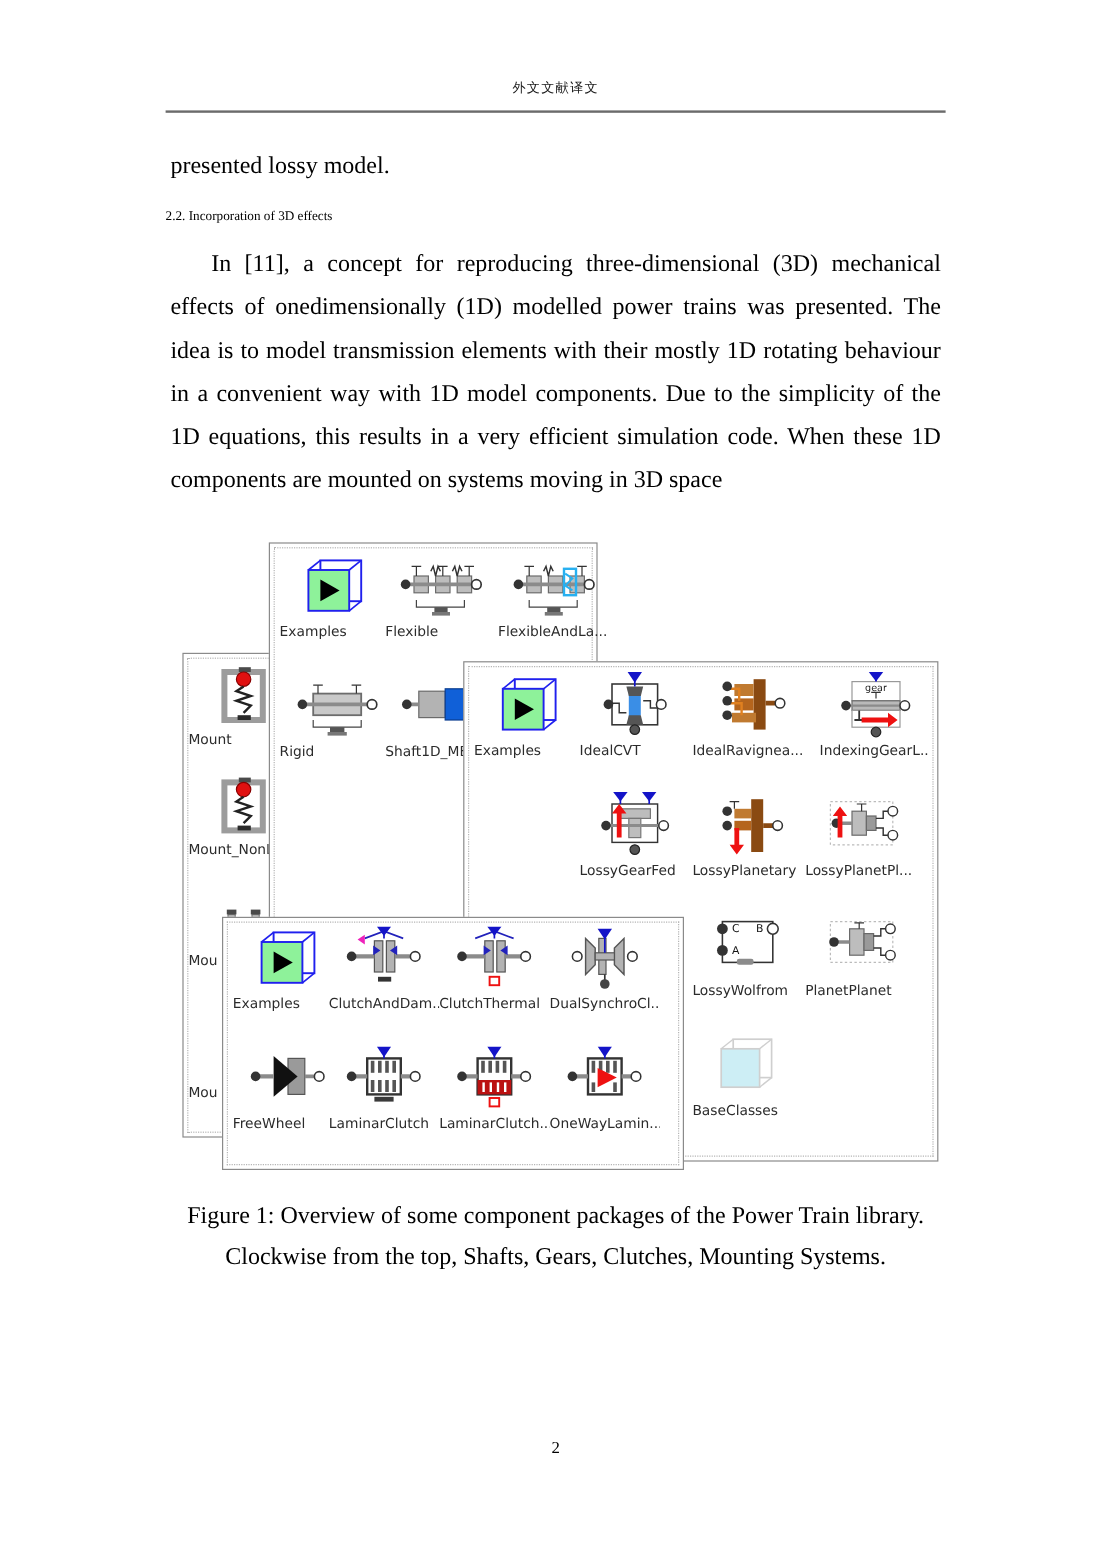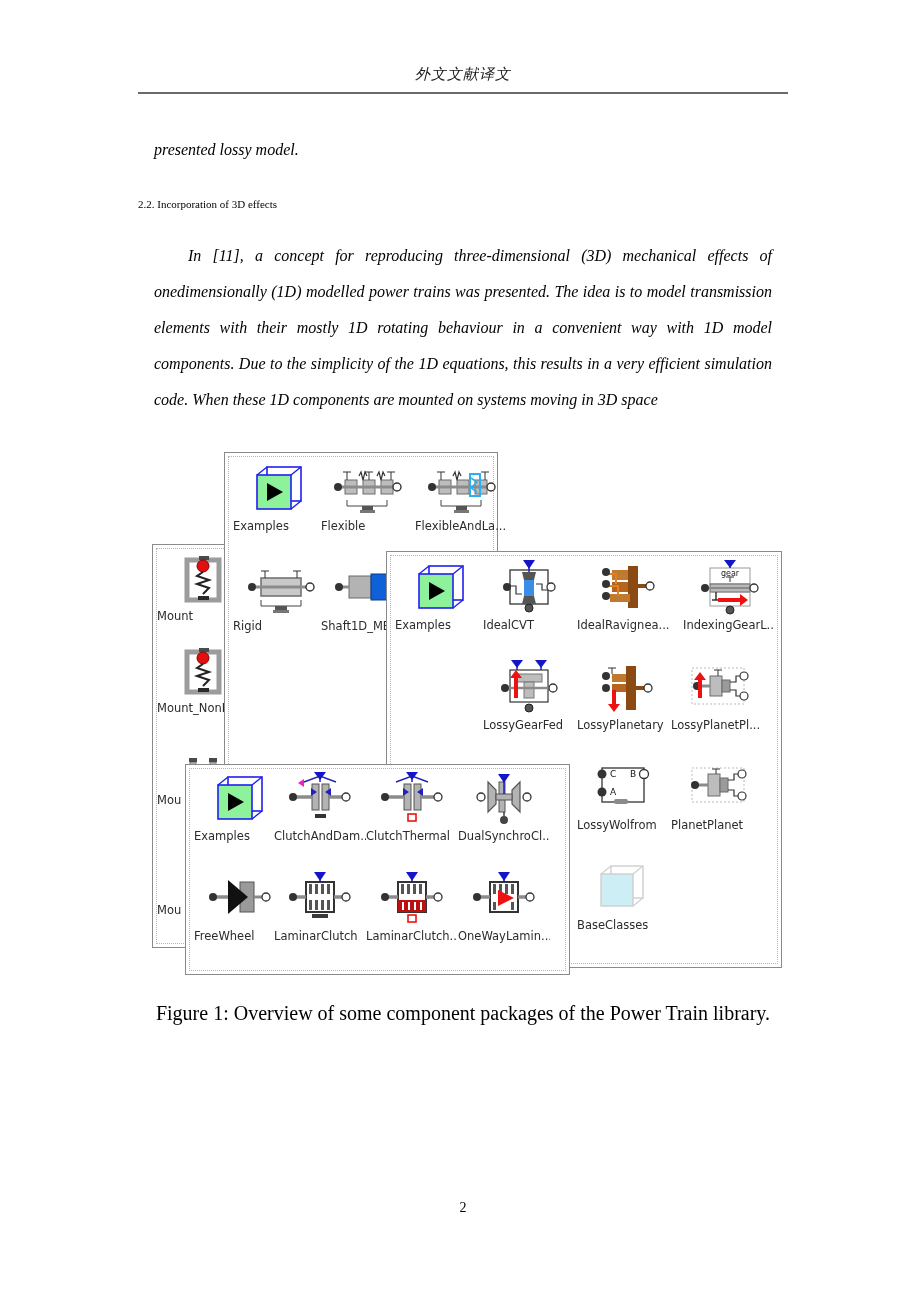--- a/index.html
+++ b/index.html
@@ -18,49 +18,47 @@
 
   
   #page-header {
     position: absolute;
     left: 138px;
     top: 64px;
     width: 650px;
     text-align: center;
   }
   #page-header .hdr-text {
-    font-size: 15px;
+    font-size: 11px;
     letter-spacing: 1px;
     color: #1a1a1a;
     line-height: 20px;
-    font-style: italic;
   }
   #header-rule {
     position: absolute;
     left: 138px;
     top: 92px;
     width: 650px;
     height: 0;
     border-top: 2px solid #6b6b6b;
   }
 
   
   #body-block {
     position: absolute;
     left: 138px;
     top: 116px;
     width: 650px;
   }
   .para {
-    font-size: 16px;
+    font-size: 20px;
     line-height: 36px;
     text-align: justify;
     text-justify: inter-word;
-    margin: 16px;
-    font-style: italic;
+    margin: 4px;
   }
   .para.indent { text-indent: 34px; }
   .heading {
     font-size: 11px;
     font-weight: normal;
     line-height: 36px;
     margin: 0;
     padding-top: 2px;
   }
 
@@ -668,15 +666,16 @@
         </svg>
       </div>
       <span class="lbl">OneWayLamin...</span>
     </div>
   </div>
 
 </div>
 
 <div id="caption">
   <div>Figure 1: Overview of some component packages of the Power Train library.</div>
+  <div>Clockwise from the top, Shafts, Gears, Clutches, Mounting Systems.</div>
 </div>
 
 <div id="page-number">2</div>
 
 </body></html>

